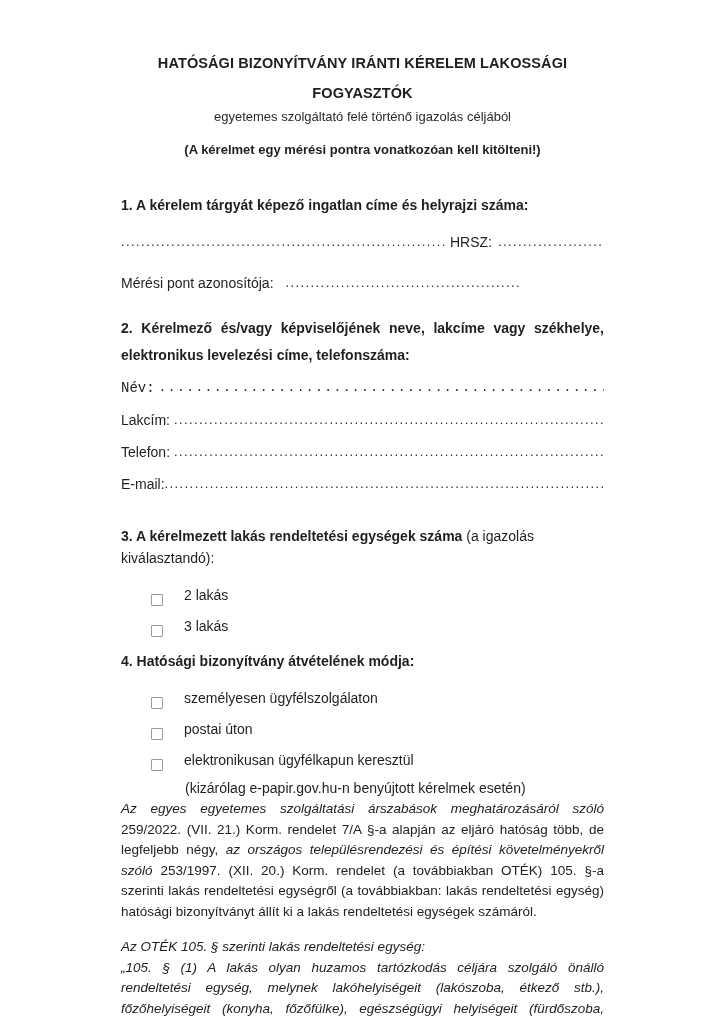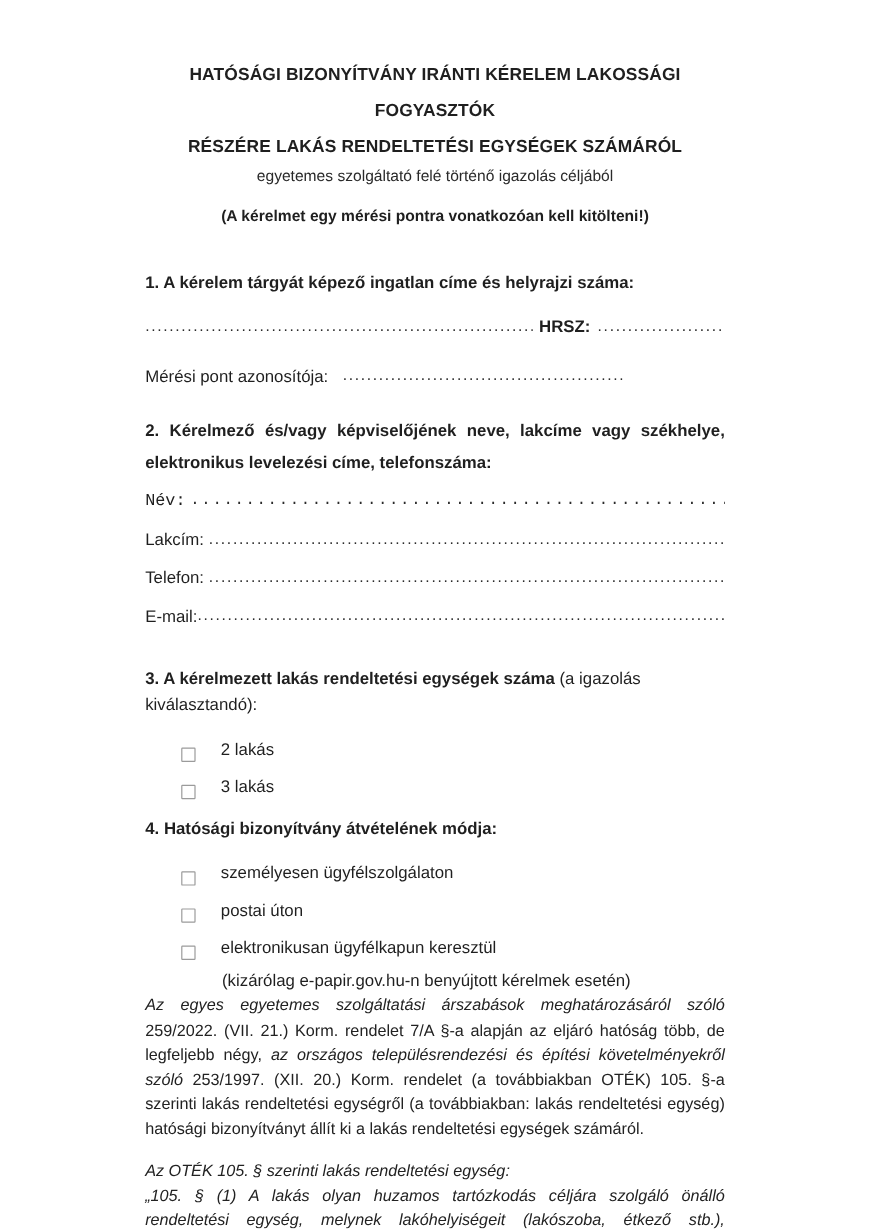--- a/index.html
+++ b/index.html
@@ -75,21 +75,21 @@
     white-space: nowrap;
     font-size: 13px;
     letter-spacing: 1.4px;
     color: #2b2b2b;
     transform: translateY(-1px);
   }
   .dots-fill { flex: 1 1 auto; min-width: 0; }
   .dots-fixed-hrsz { flex: 0 0 auto; width: 106px; }
   .dots-fixed-metering { flex: 0 0 auto; width: 233px; margin-left: 12px; }
   .gap4 { margin-left: 4px; }
-  .hrsz-label { font-weight: bold; margin: 0 6px 0 5px; flex: 0 0 auto; }
+  .hrsz-label { font-weight: normal; margin: 0 6px 0 5px; flex: 0 0 auto; }
 
   
   .option-row {
     display: flex;
     align-items: flex-end;
     font-size: 14px;
     line-height: 22px;
     padding-left: 30px;
   }
   .opt-first { margin-top: 15px; }
@@ -124,21 +124,20 @@
   .para-b { margin-top: 15px; }
   .it { font-style: italic; }
 </style>
 </head>
 <body>
 
 <div class="page">
 
   <div class="title-block">
     <div class="title-line">HATÓSÁGI BIZONYÍTVÁNY IRÁNTI KÉRELEM LAKOSSÁGI FOGYASZTÓK</div>
-    <div class="title-line">RÉSZÉRE LAKÁS RENDELTETÉSI EGYSÉGEK SZÁMÁRÓL</div>
     <div class="subtitle">egyetemes szolgáltató felé történő igazolás céljából</div>
     <div class="fill-note">(A kérelmet egy mérési pontra vonatkozóan kell kitölteni!)</div>
   </div>
 
   <div class="section-heading s1-heading">1. A kérelem tárgyát képező ingatlan címe és helyrajzi száma:</div>
 
   <div class="field-row row-address">
     <span class="dots dots-fill">................................................................................................................................................................................................................................................................................................................................................................................................................</span>
     <span class="hrsz-label">HRSZ:</span>
     <span class="dots dots-fixed-hrsz">................................................................................................................................................................................................................................................................................................................................................................................................................</span>

